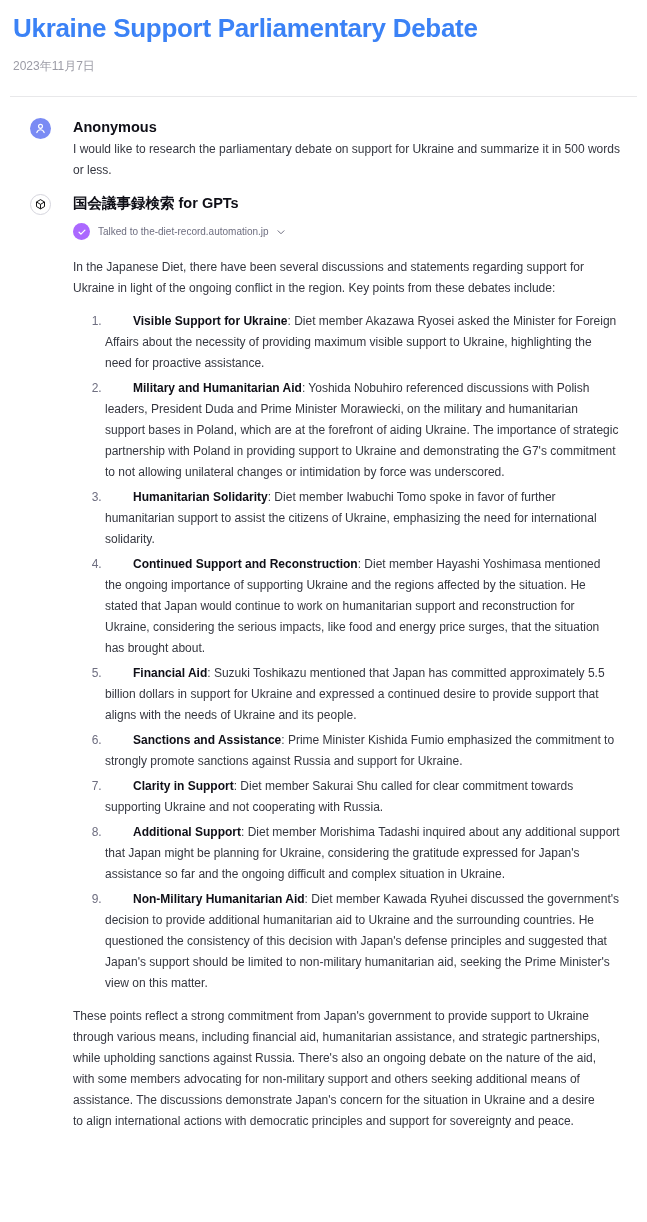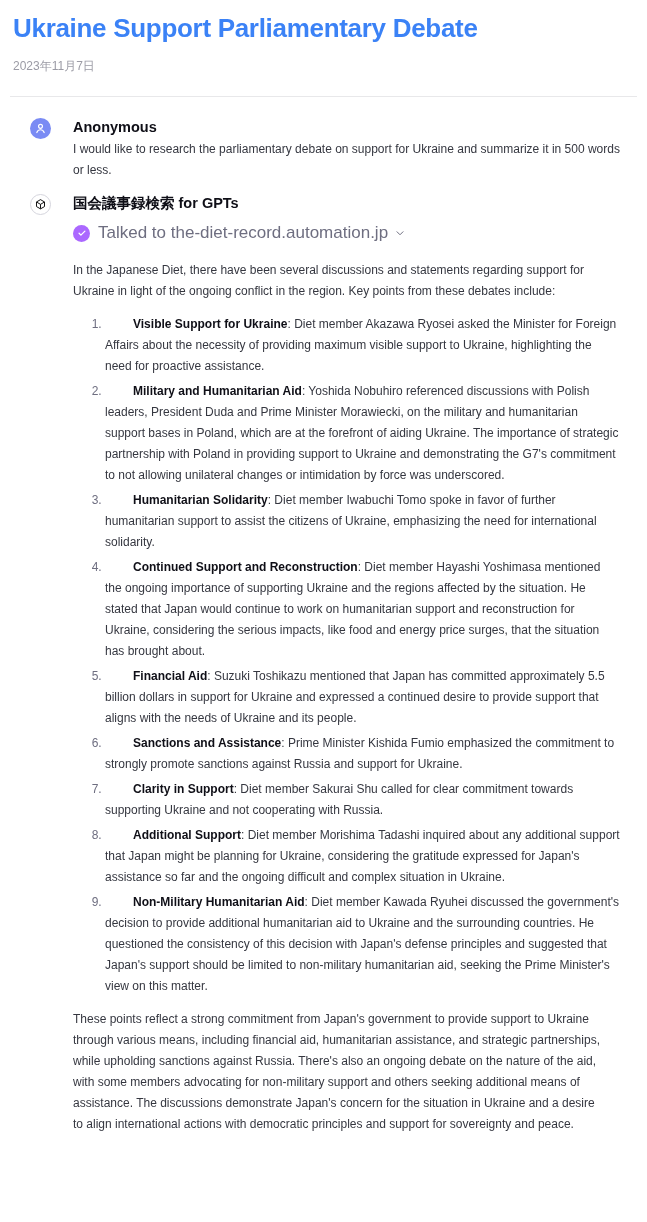--- a/index.html
+++ b/index.html
@@ -59,21 +59,21 @@
   
   .action-row {
     display: flex; align-items: center; gap: 8px;
     margin: 9px 0 17px 0; cursor: pointer;
   }
   .check-badge {
     width: 17px; height: 17px; border-radius: 50%;
     background: #ab68ff;
     display: flex; align-items: center; justify-content: center;
   }
-  .action-label { font-size: 17px; color: #6e6e80; text-align: center; }
+  .action-label { font-size: 10px; color: #6e6e80; text-align: center; }
   .chevron-wrap { display: flex; align-items: center; margin-left: -2px; }
 
   
   .response p { margin: 0 16px 12px 0; }
   .response ol { margin: 0 0 12px 0; padding-left: 32px; }
   .response li { margin-bottom: 4px; }
   .response li::marker { color: #6e6e80; }
   .response li strong { color: #0f0f17; font-weight: 700; margin-left: 28px; }
   .response .outro { margin-bottom: 0; }
 </style>

